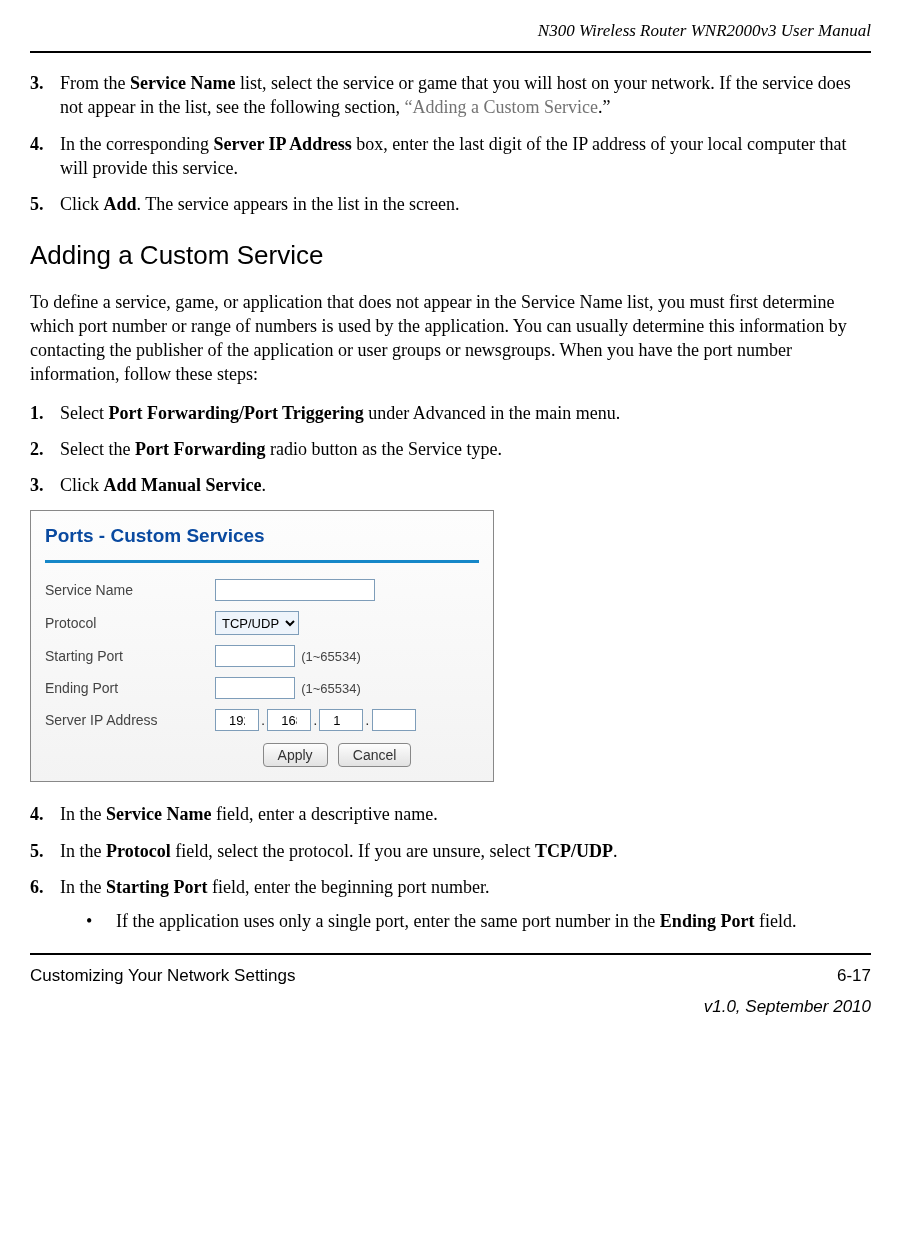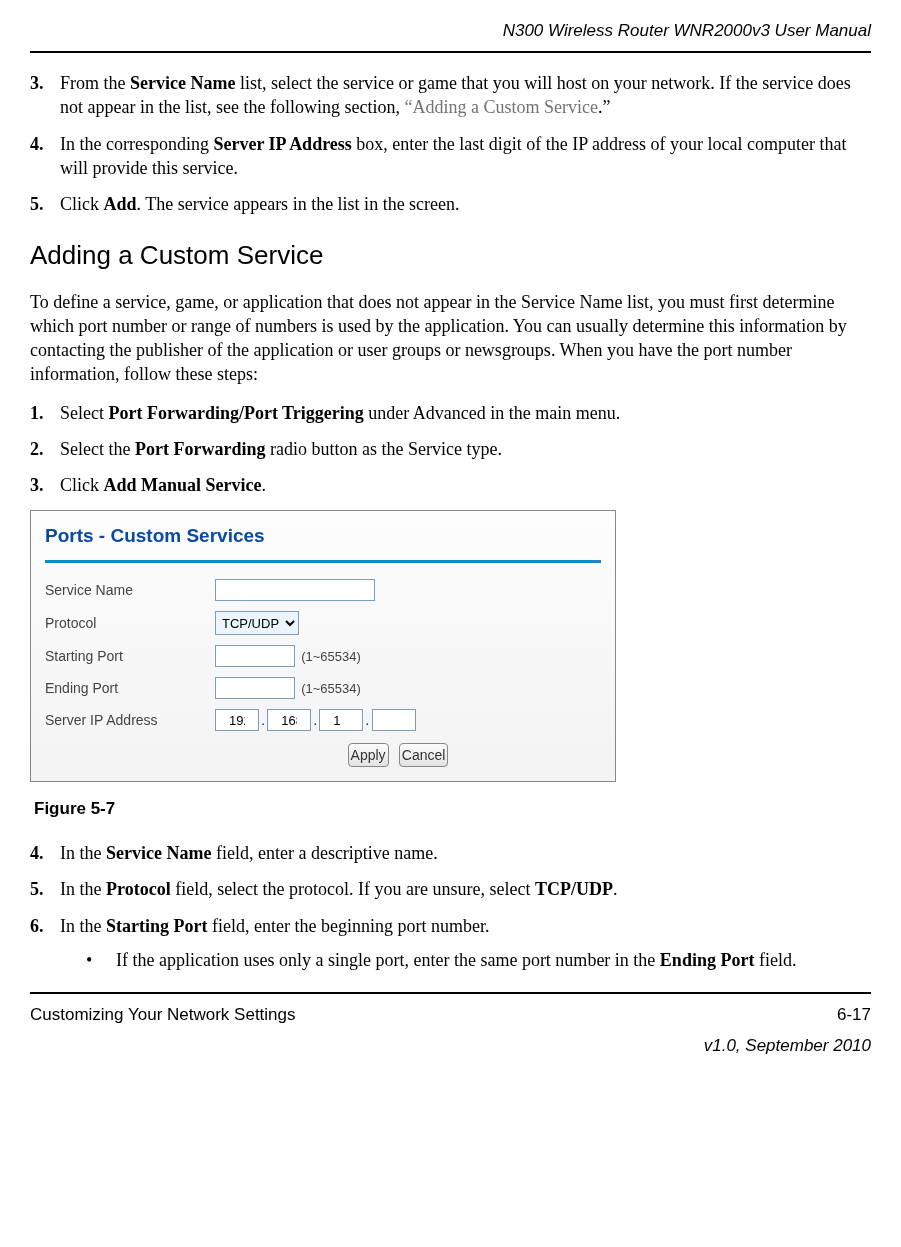--- a/index.html
+++ b/index.html
@@ -7,21 +7,21 @@
       font-family: "Times New Roman", Times, serif;
       font-size: 18px;
       color: #000;
       background: #fff;
       width: 901px;
       padding: 20px 30px 30px 30px;
       line-height: 1.35;
     }
     .header-title {
       font-style: italic;
-      font-family: Liberation Sans, sans-serif;
+      font-family: Liberation Serif, serif;
       text-align: right;
       font-size: 17px;
       margin-bottom: 8px;
     }
     .header-rule { border: none; border-top: 2px solid #000; margin-bottom: 18px; }
     .footer-rule { border: none; border-top: 2px solid #000; margin-top: 20px; margin-bottom: 10px; }
     .footer-row {
       display: flex;
       justify-content: space-between;
       font-family: Arial, Helvetica, sans-serif;
@@ -64,21 +64,21 @@
     .figure-caption {
       font-family: Arial, Helvetica, sans-serif;
       font-weight: bold;
       font-size: 17px;
       margin: 16px 0 18px 4px;
     }
     
     .shot {
       border: 1px solid #888;
       background: linear-gradient(#fdfdfd, #f3f3f3);
-      width: 586px;
+      width: 464px;
       padding: 12px 14px 14px 14px;
       font-family: Arial, Helvetica, sans-serif;
       font-size: 15px;
       color: #333;
     }
     .shot-title {
       color: #0a4aa0;
       font-weight: bold;
       font-size: 19px;
       margin-bottom: 12px;
@@ -105,21 +105,21 @@
       padding: 1px 2px;
     }
     .ip-box { width: 44px; text-align: left; }
     .ip-sep { margin: 0 2px; }
     .port-hint { font-size: 13px; color: #444; margin-left: 2px; }
     .btn-row { text-align: center; margin-top: 12px; padding-left: 150px; }
     .btn {
       border: 1px solid #888;
       background: linear-gradient(#fdfdfd, #e2e2e2);
       border-radius: 4px;
-      padding: 3px 2px;
+      padding: 3px 14px;
       font-size: 14px;
       color: #333;
       margin: 0 3px;
       cursor: pointer;
     }
   </style>
 </head>
 <body>
 
 <div class="header-title">N300 Wireless Router WNR2000v3 User Manual</div>
@@ -201,21 +201,20 @@
       <div class="form-ctrl">
         <input type="text" class="ip-box" value="192" style=""><span class="ip-sep">.</span><input type="text" class="ip-box" value="168" style=""><span class="ip-sep">.</span><input type="text" class="ip-box" value="1" style=""><span class="ip-sep">.</span><input type="text" class="ip-box" value="" style="">
       </div>
     </div>
 
     <div class="btn-row">
       <button class="btn">Apply</button>
       <button class="btn">Cancel</button>
     </div>
   </div>
-  <div class="figure-caption">Figure 5-7</div>
 </div>
 
 <ol class="main-list">
   <li>
     <div class="num">4.</div>
     <div class="content">In the <strong>Service Name</strong> field, enter a descriptive name.</div>
   </li>
   <li>
     <div class="num">5.</div>
     <div class="content">In the <strong>Protocol</strong> field, select the protocol. If you are unsure, select <strong>TCP/UDP</strong>.</div>

